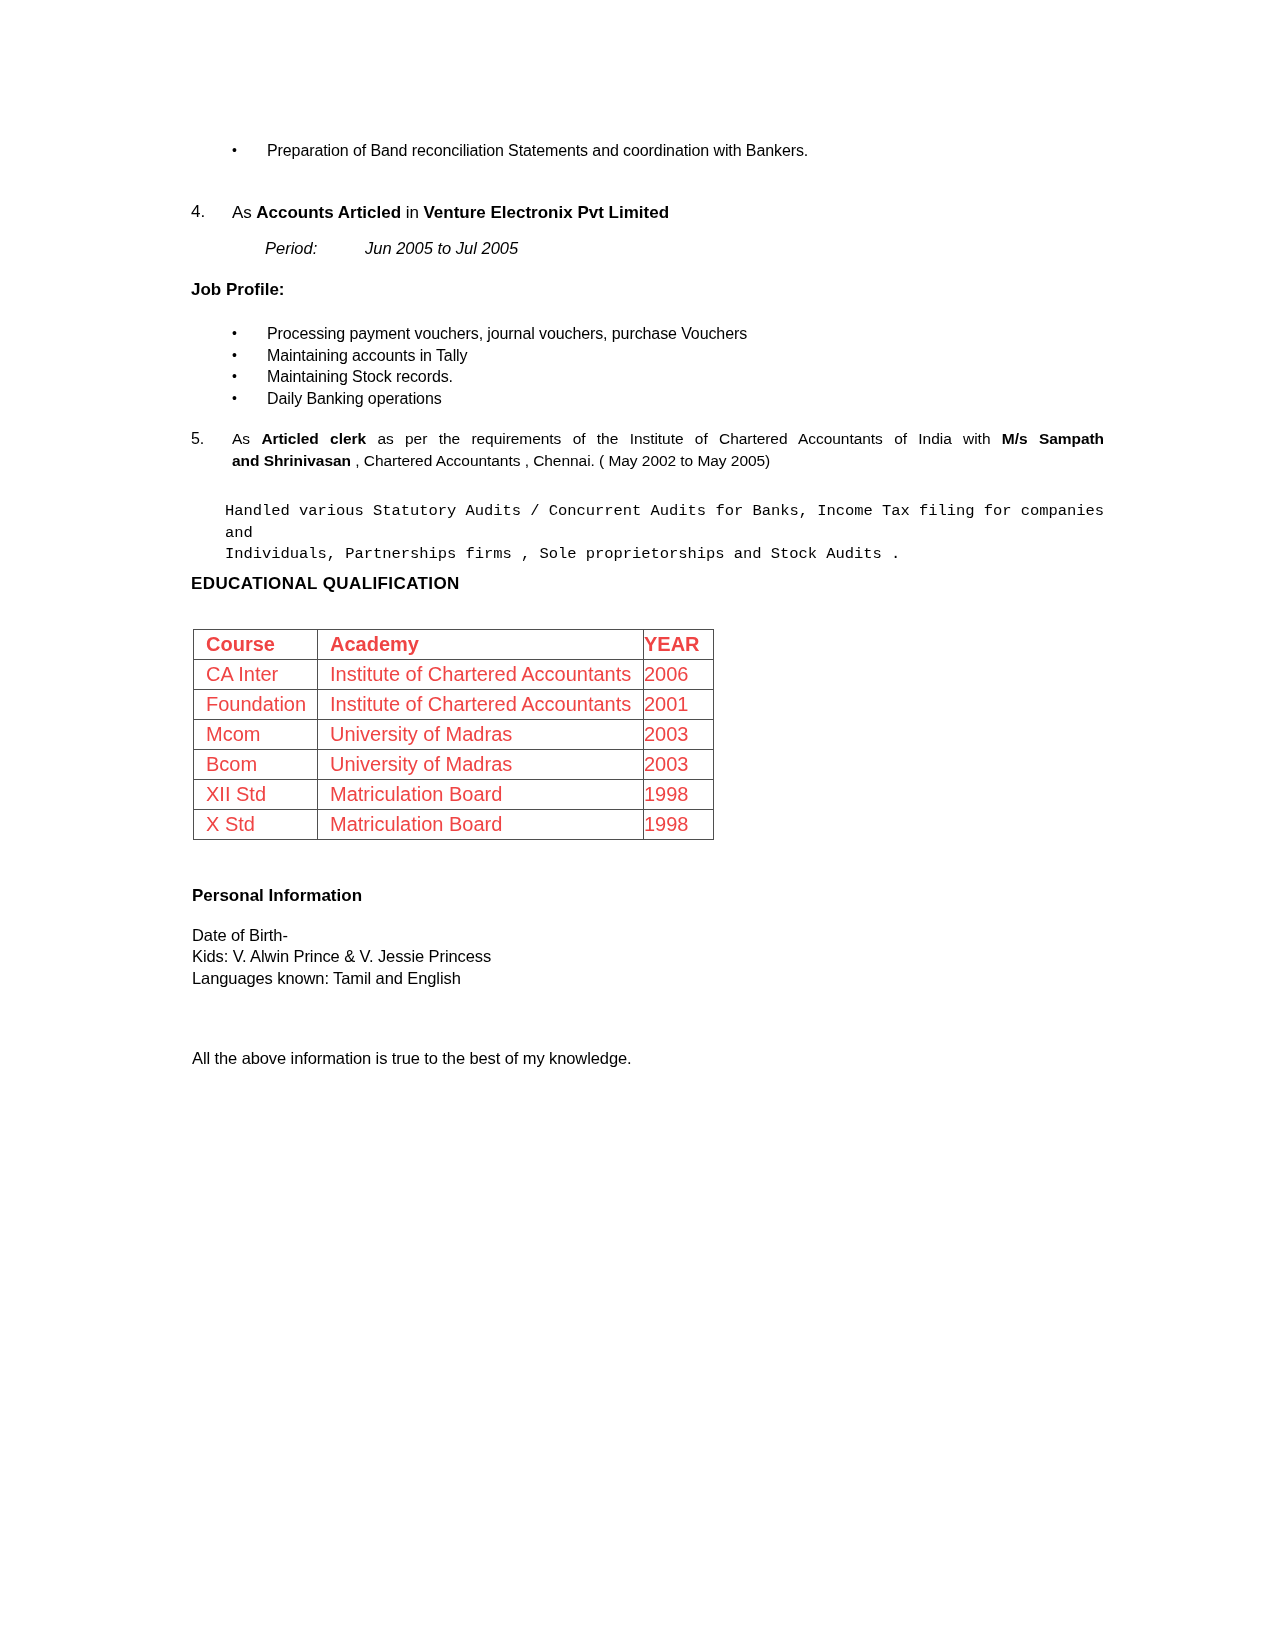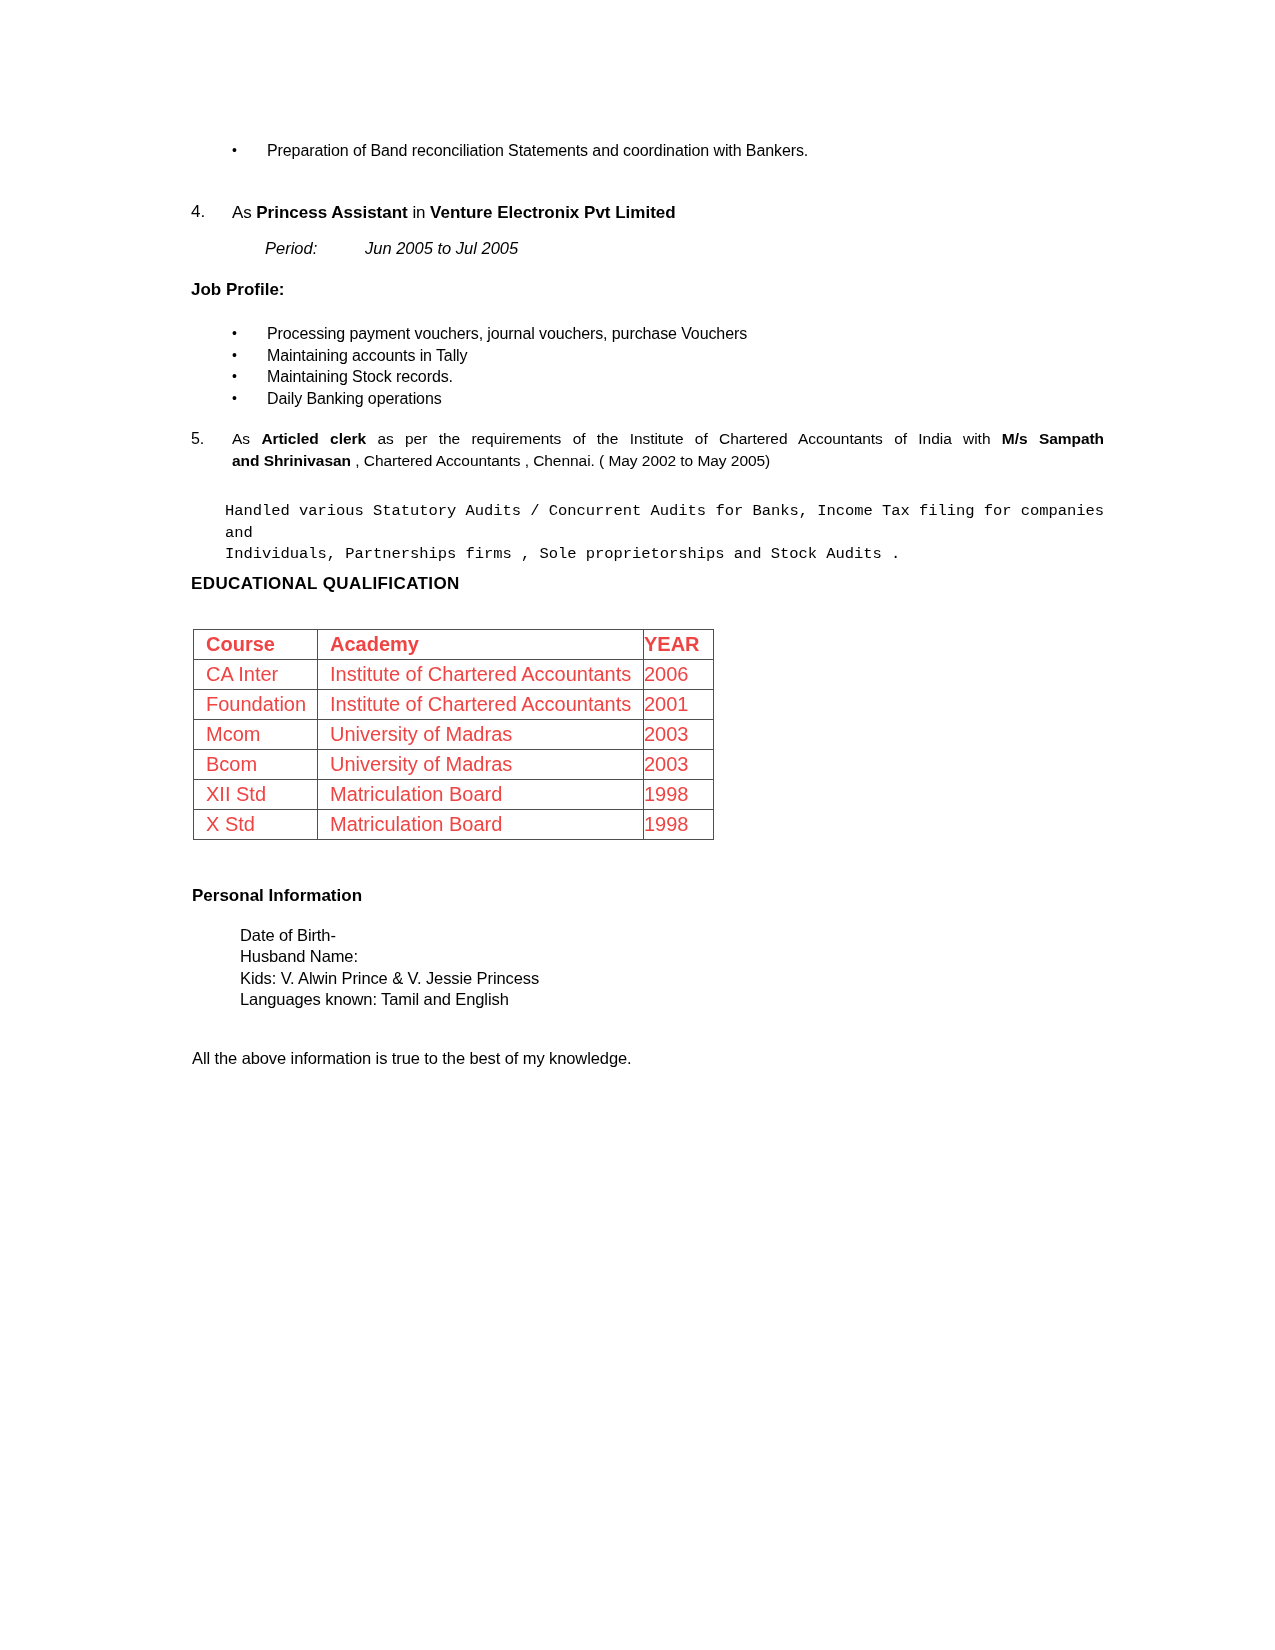--- a/index.html
+++ b/index.html
@@ -61,21 +61,21 @@
 <div class="page">
 
   <div class="abs bullet-row" style="top:140px; left:232px; width:880px;">
     <span class="bullet-glyph">•</span>
     <span>Preparation of Band reconciliation Statements and coordination with Bankers.</span>
   </div>
 
   <div class="abs num-item" style="top:202px; left:191px; width:915px;">
     <span class="num-col">4.</span>
     <div class="num-body item-head">
-      <span>As </span><b>Princess Assistant</b><span> in </span><b>Venture Electronix Pvt Limited</b>
+      <span>As </span><b>Accounts Articled</b><span> in </span><b>Venture Electronix Pvt Limited</b>
     </div>
   </div>
 
   <div class="abs period-line" style="top:238px; left:265px;">
     <span class="period-label">Period:</span><span>Jun 2005 to Jul 2005</span>
   </div>
 
   <div class="abs section-head" style="top:279px; left:191px;">Job Profile:</div>
 
   <div class="abs" style="top:323px; left:232px; width:880px;">
@@ -156,22 +156,21 @@
       <tr>
         <td>X Std</td>
         <td>Matriculation Board</td>
         <td class="year">1998</td>
       </tr>
     </tbody>
   </table>
 
   <div class="abs personal-head" style="top:885px; left:192px;">Personal Information</div>
 
-  <div class="abs personal-lines" style="top:925px; left:192px; width:700px;margin-left:48px;">
+  <div class="abs personal-lines" style="top:925px; left:192px; width:700px;">
     <div>Date of Birth-</div>
-    <div>Husband Name:</div>
     <div>Kids: V. Alwin Prince &amp; V. Jessie Princess</div>
     <div>Languages known: Tamil and English</div>
   </div>
 
   <div class="abs closing-line" style="top:1048px; left:192px; width:900px;">All the above information is true to the best of my knowledge.</div>
 
 </div>
 
 </body></html>

